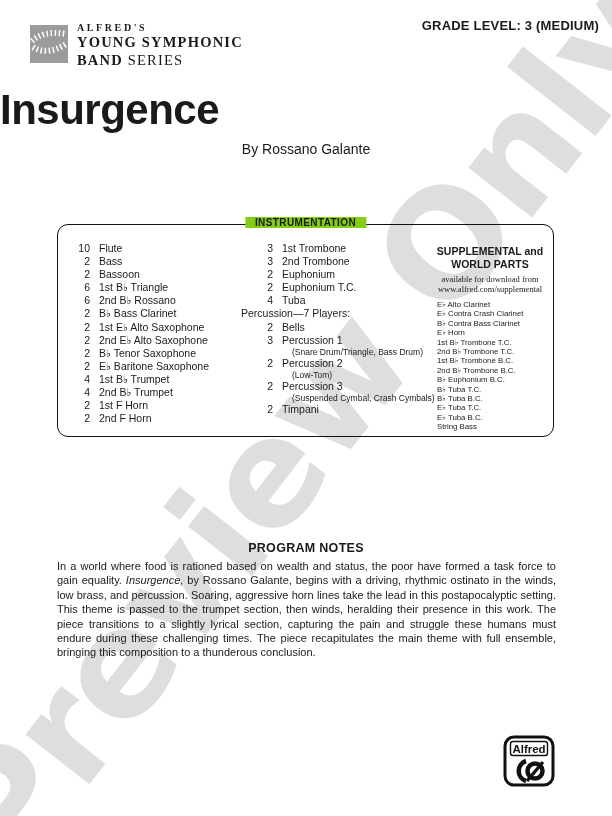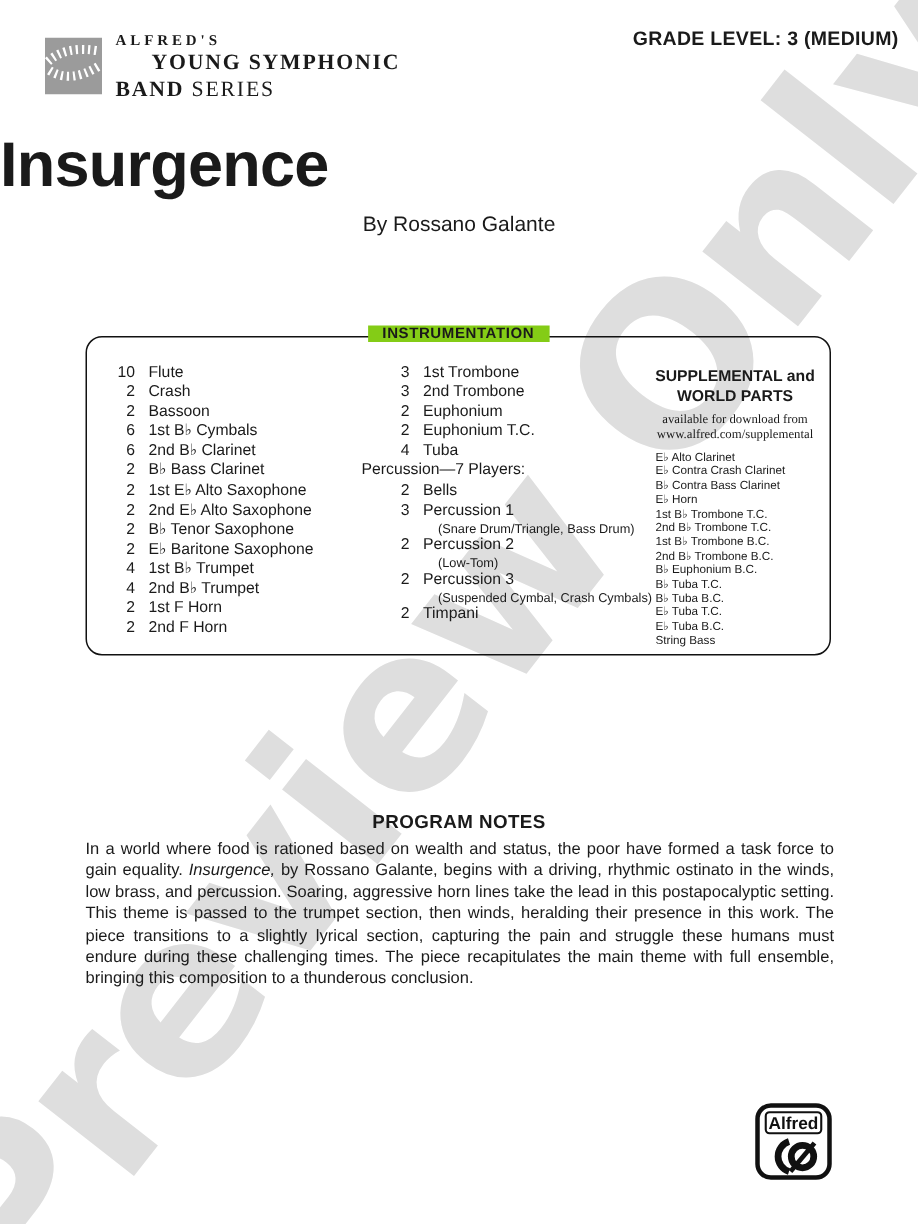--- a/index.html
+++ b/index.html
@@ -15,21 +15,21 @@
     font-family:"DejaVu Sans", sans-serif;
     font-weight:bold; font-size:148px; letter-spacing:-2px;
     color:#dedede; white-space:nowrap; user-select:none;
   }
   .content { position:absolute; inset:0; z-index:1; }
   
   .logo-block { position:absolute; left:30px; top:19px; display:flex; gap:9px; align-items:center; }
   .logo-icon { width:38px; height:38px; flex:none; }
   .series-text { font-family:"Liberation Serif", serif; padding-top:3px; }
   .series-l1 { font-weight:bold; font-size:10px; letter-spacing:2.6px; }
-  .series-l2 { font-weight:bold; font-size:14.5px; letter-spacing:1.2px; margin-top:1px;margin-left:24px; }
+  .series-l2 { font-weight:bold; font-size:14.5px; letter-spacing:1.2px; margin-top:1px; }
   .series-l3 { font-size:14.5px; letter-spacing:1.2px; margin-top:1px; }
   .series-l3 .b { font-weight:bold; }
   .grade { position:absolute; right:13px; top:18px; font-weight:bold; font-size:13px; letter-spacing:0.2px; }
   
   .title { position:absolute; top:86px; left:0; width:100%; 
            font-weight:bold; font-size:42px; letter-spacing:-0.5px; }
   .byline { position:absolute; top:141px; left:0; width:100%; text-align:center; font-size:14px; }
   
   .inst-box { position:absolute; left:57px; top:224px; width:497px; height:213px;
               border:1.6px solid #111; border-radius:11px; }
@@ -93,45 +93,45 @@
           <div class="inst-line">
             <span class="qty">10</span>
             <span class="iname">Flute</span>
           </div>
 
         </div>
 
         <div class="inst-item">
           <div class="inst-line">
             <span class="qty">2</span>
-            <span class="iname">Crash</span>
+            <span class="iname">Bass</span>
           </div>
 
         </div>
 
         <div class="inst-item">
           <div class="inst-line">
             <span class="qty">2</span>
             <span class="iname">Bassoon</span>
           </div>
 
         </div>
 
         <div class="inst-item">
           <div class="inst-line">
             <span class="qty">6</span>
-            <span class="iname">1st B♭ Cymbals</span>
+            <span class="iname">1st B♭ Triangle</span>
           </div>
 
         </div>
 
         <div class="inst-item">
           <div class="inst-line">
             <span class="qty">6</span>
-            <span class="iname">2nd B♭ Clarinet</span>
+            <span class="iname">2nd B♭ Rossano</span>
           </div>
 
         </div>
 
         <div class="inst-item">
           <div class="inst-line">
             <span class="qty">2</span>
             <span class="iname">B♭ Bass Clarinet</span>
           </div>
 

